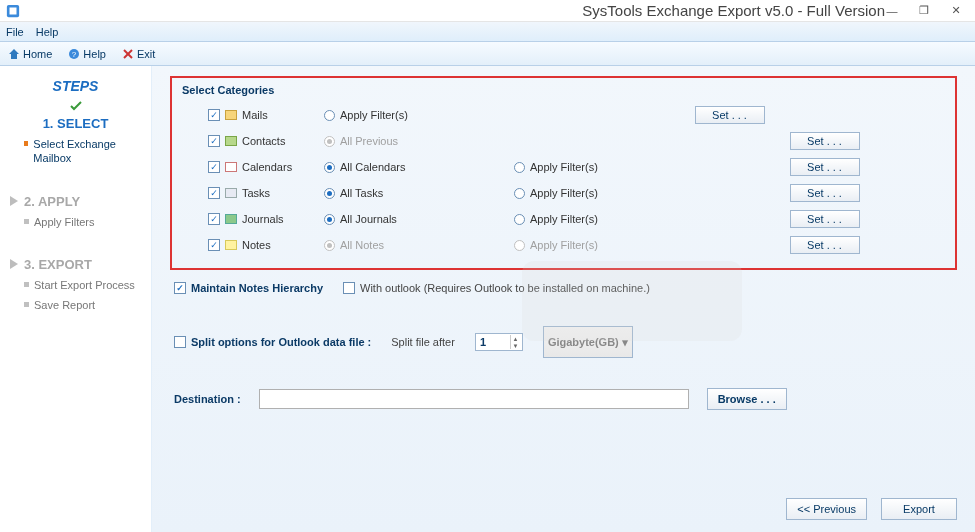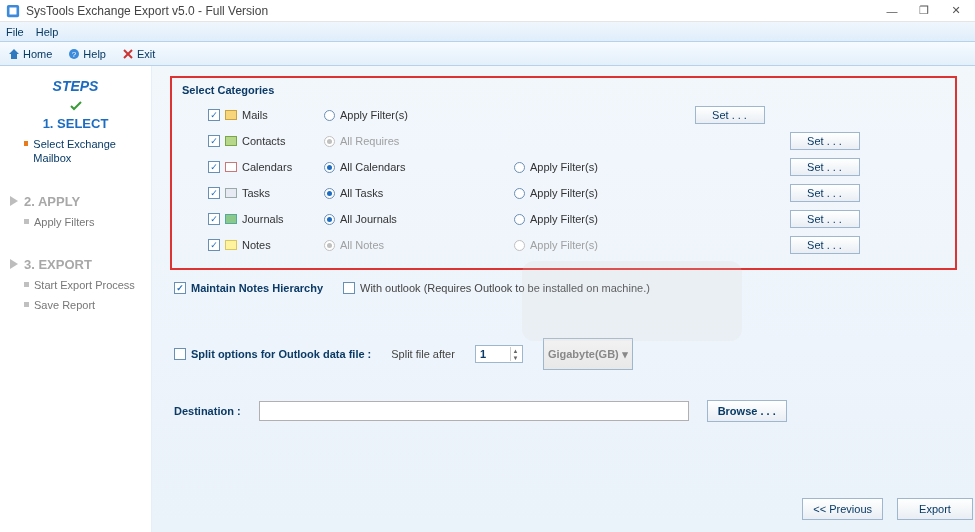--- a/index.html
+++ b/index.html
@@ -1,21 +1,21 @@
 <!DOCTYPE html>
 <html><head>
 <meta charset="utf-8">
 <style>
   * { box-sizing: border-box; margin: 0; padding: 0; font-family: "Segoe UI", Tahoma, sans-serif; }
   body { width: 975px; height: 532px; background: #fff; font-size: 11px; color: #333; overflow: hidden; }
 
   
   .titlebar { height: 22px; background: #fff; display: flex; align-items: center; padding: 0 6px; border-bottom: 1px solid #e5e5e5; }
   .titlebar .app-icon { width: 14px; height: 14px; margin-right: 6px; }
-  .titlebar .title-text { flex: 1; font-size: 12px; color: #444; }
+  .titlebar .title-text { flex: 1; font-size: 15px; color: #444; text-align: right; }
   .win-btns { display: flex; gap: 18px; margin-right: 6px; }
   .win-btn { width: 14px; height: 14px; display: flex; align-items: center; justify-content: center; color: #555; }
 
   
   .menubar { height: 20px; background: linear-gradient(#f0f6fc,#dfeefb); border-bottom: 1px solid #b8d0e8; display: flex; align-items: center; padding: 0 6px; gap: 12px; font-size: 11px; color: #083a66; }
 
   
   .toolbar { height: 24px; background: linear-gradient(#f6fbff,#e3effa); border-bottom: 1px solid #b8d0e8; display: flex; align-items: center; padding: 0 8px; gap: 16px; font-size: 11px; color: #083a66; }
   .toolbar .tb-item { display: flex; align-items: center; gap: 3px; }
   .ico { width: 12px; height: 12px; display: inline-block; }
@@ -47,31 +47,31 @@
   .rad .inner { width: 5px; height: 5px; border-radius: 50%; background: #1c6dc1; }
   .rad.disabled { border-color: #c0c0c0; }
   .rad.disabled .inner { background: #c0c0c0; }
 
   .btn { min-width: 70px; height: 18px; background: linear-gradient(#fff,#e9eef4); border: 1px solid #9fb6cf; font-size: 11px; color: #083a66; display: inline-flex; align-items: center; justify-content: center; padding: 0 10px; }
   .btn-wide { min-width: 76px; height: 22px; }
 
   .row-after { display: flex; align-items: center; gap: 20px; margin-top: 12px; font-size: 11px; color: #0b3a66; font-weight: bold; padding-left: 4px; }
   .row-after .lite { font-weight: normal; color: #444; }
 
-  .split-row { display: flex; align-items: center; gap: 20px; margin-top: 44px; font-size: 11px; color: #0b3a66; font-weight: bold; padding-left: 4px; text-align: right; }
+  .split-row { display: flex; align-items: center; gap: 20px; margin-top: 32px; font-size: 11px; color: #0b3a66; font-weight: bold; padding-left: 4px; text-align: right; }
   .split-row .lite { font-weight: normal; color: #444; }
   .spin { width: 48px; height: 18px; border: 1px solid #9fb6cf; background: #fff; display: flex; align-items: center; justify-content: space-between; padding: 0 2px 0 4px; font-size: 11px; }
   .spin-btns { display: flex; flex-direction: column; }
   .spin-btns div { width: 10px; height: 7px; border-left: 1px solid #ccc; display: flex; align-items: center; justify-content: center; font-size: 6px; color: #666; }
   .combo { width: 90px; height: 32px; border: 1px solid #9fb6cf; background: linear-gradient(#f2f2f2,#e8e8e8); display: flex; align-items: center; justify-content: space-between; padding: 0 4px; font-size: 11px; color: #888; }
 
   .dest-row { display: flex; align-items: center; gap: 18px; margin-top: 30px; font-size: 11px; color: #0b3a66; font-weight: bold; padding-left: 4px; }
   .dest-input { flex: 1; height: 20px; border: 1px solid #b0b0b0; background: #fff; max-width: 430px; }
 
-  .footer-btns { position: absolute; right: 2px; bottom: 12px; display: flex; gap: 14px; }
+  .footer-btns { position: absolute; right: 18px; bottom: 12px; display: flex; gap: 14px; }
 
   .folder-ico { width: 12px; height: 10px; background: #f7d57b; border: 1px solid #caa23e; display: inline-block; }
   .contact-ico { width: 12px; height: 10px; background: #b7d88b; border: 1px solid #7aa648; display: inline-block; }
   .cal-ico { width: 12px; height: 10px; background: #fff; border: 1px solid #c77; display: inline-block; }
   .task-ico { width: 12px; height: 10px; background: #e7eaf3; border: 1px solid #9aa; display: inline-block; }
   .jour-ico { width: 12px; height: 10px; background: #8bc98b; border: 1px solid #5a9; display: inline-block; }
   .note-ico { width: 12px; height: 10px; background: #fff3a0; border: 1px solid #d8c95a; display: inline-block; }
 
   
   .watermark { position:absolute; left:370px; top:195px; width:220px; height:80px; background:#d9d9d9; opacity:.18; border-radius:12px; pointer-events:none; }
@@ -186,21 +186,21 @@
           <div class="catrow">
             <div class="col-check">
               <span class="chk">✓</span>
               <span class="contact-ico"></span>
               <span>Contacts</span>
             </div>
             <div class="col-all disabled">
               <span class="rad disabled">
                 <span class="inner"></span>
               </span>
-              <span>All Requires</span>
+              <span>All Previous</span>
             </div>
             <div class="col-apply disabled"></div>
             <div class="col-set">
               <span class="btn">Set . . .</span>
             </div>
           </div>
           <div class="catrow">
             <div class="col-check">
               <span class="chk">✓</span>
               <span class="cal-ico"></span>

